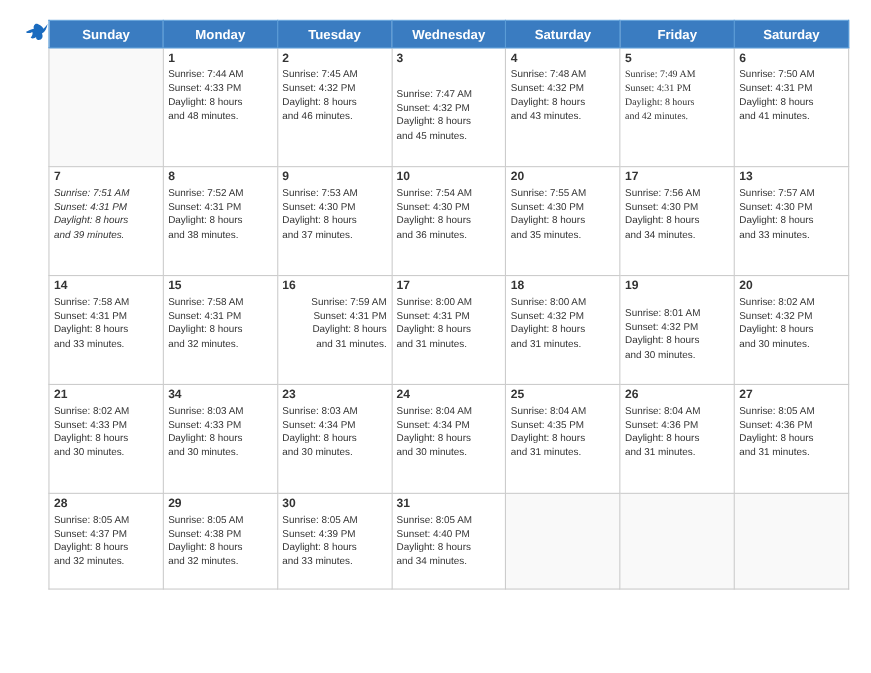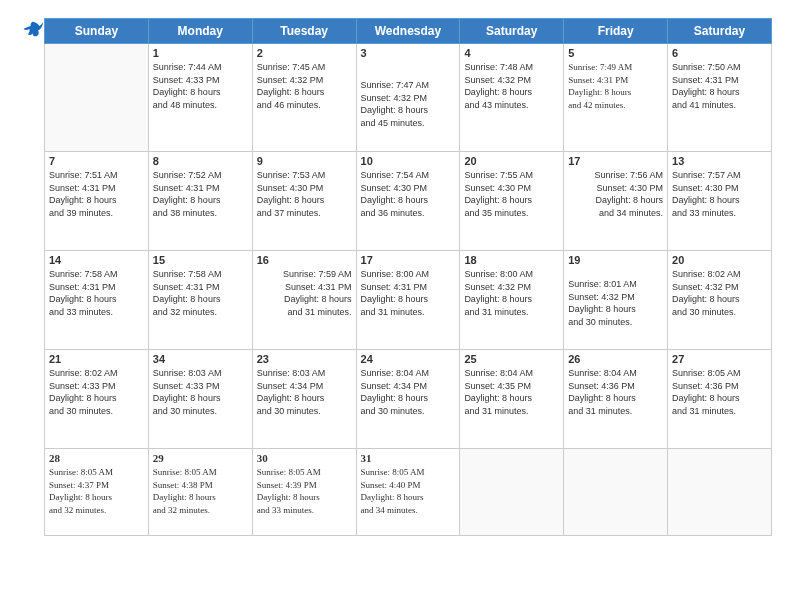--- a/index.html
+++ b/index.html
@@ -88,21 +88,20 @@
       margin-bottom: 2px;
       display: block;
     }
     .day-info {
       font-size: 9px;
       color: #333;
       line-height: 1.4;
     }
     .calendar tr:last-child td {
       height: 72px;
-      font-family: Liberation Serif, serif;
     }
   </style>
 </head>
 <body>
 
 <div class="page">
   <div class="header">
     <div class="logo">
       <div style="display:flex;flex-direction:column;align-items:flex-start">
         <div style="display:flex;align-items:center">
@@ -174,21 +173,21 @@
             <span class="day-num">6</span>
             <div class="day-info" style="white-space: pre-line;">Sunrise: 7:50 AM
 Sunset: 4:31 PM
 Daylight: 8 hours
 and 41 minutes.</div>
           </td>
         </tr>
         <tr>
           <td>
             <span class="day-num">7</span>
-            <div class="day-info" style="white-space: pre-line;">Sunrise: 7:51 AM
+            <div class="day-info" style="white-space: pre-line; font-style: italic;">Sunrise: 7:51 AM
 Sunset: 4:31 PM
 Daylight: 8 hours
 and 39 minutes.</div>
           </td>
           <td>
             <span class="day-num">8</span>
             <div class="day-info" style="white-space: pre-line;">Sunrise: 7:52 AM
 Sunset: 4:31 PM
 Daylight: 8 hours
 and 38 minutes.</div>
@@ -209,21 +208,21 @@
           </td>
           <td>
             <span class="day-num">20</span>
             <div class="day-info" style="white-space: pre-line;">Sunrise: 7:55 AM
 Sunset: 4:30 PM
 Daylight: 8 hours
 and 35 minutes.</div>
           </td>
           <td>
             <span class="day-num">17</span>
-            <div class="day-info" style="white-space: pre-line; text-align: right;">Sunrise: 7:56 AM
+            <div class="day-info" style="white-space: pre-line;">Sunrise: 7:56 AM
 Sunset: 4:30 PM
 Daylight: 8 hours
 and 34 minutes.</div>
           </td>
           <td>
             <span class="day-num">13</span>
             <div class="day-info" style="white-space: pre-line;">Sunrise: 7:57 AM
 Sunset: 4:30 PM
 Daylight: 8 hours
 and 33 minutes.</div>

